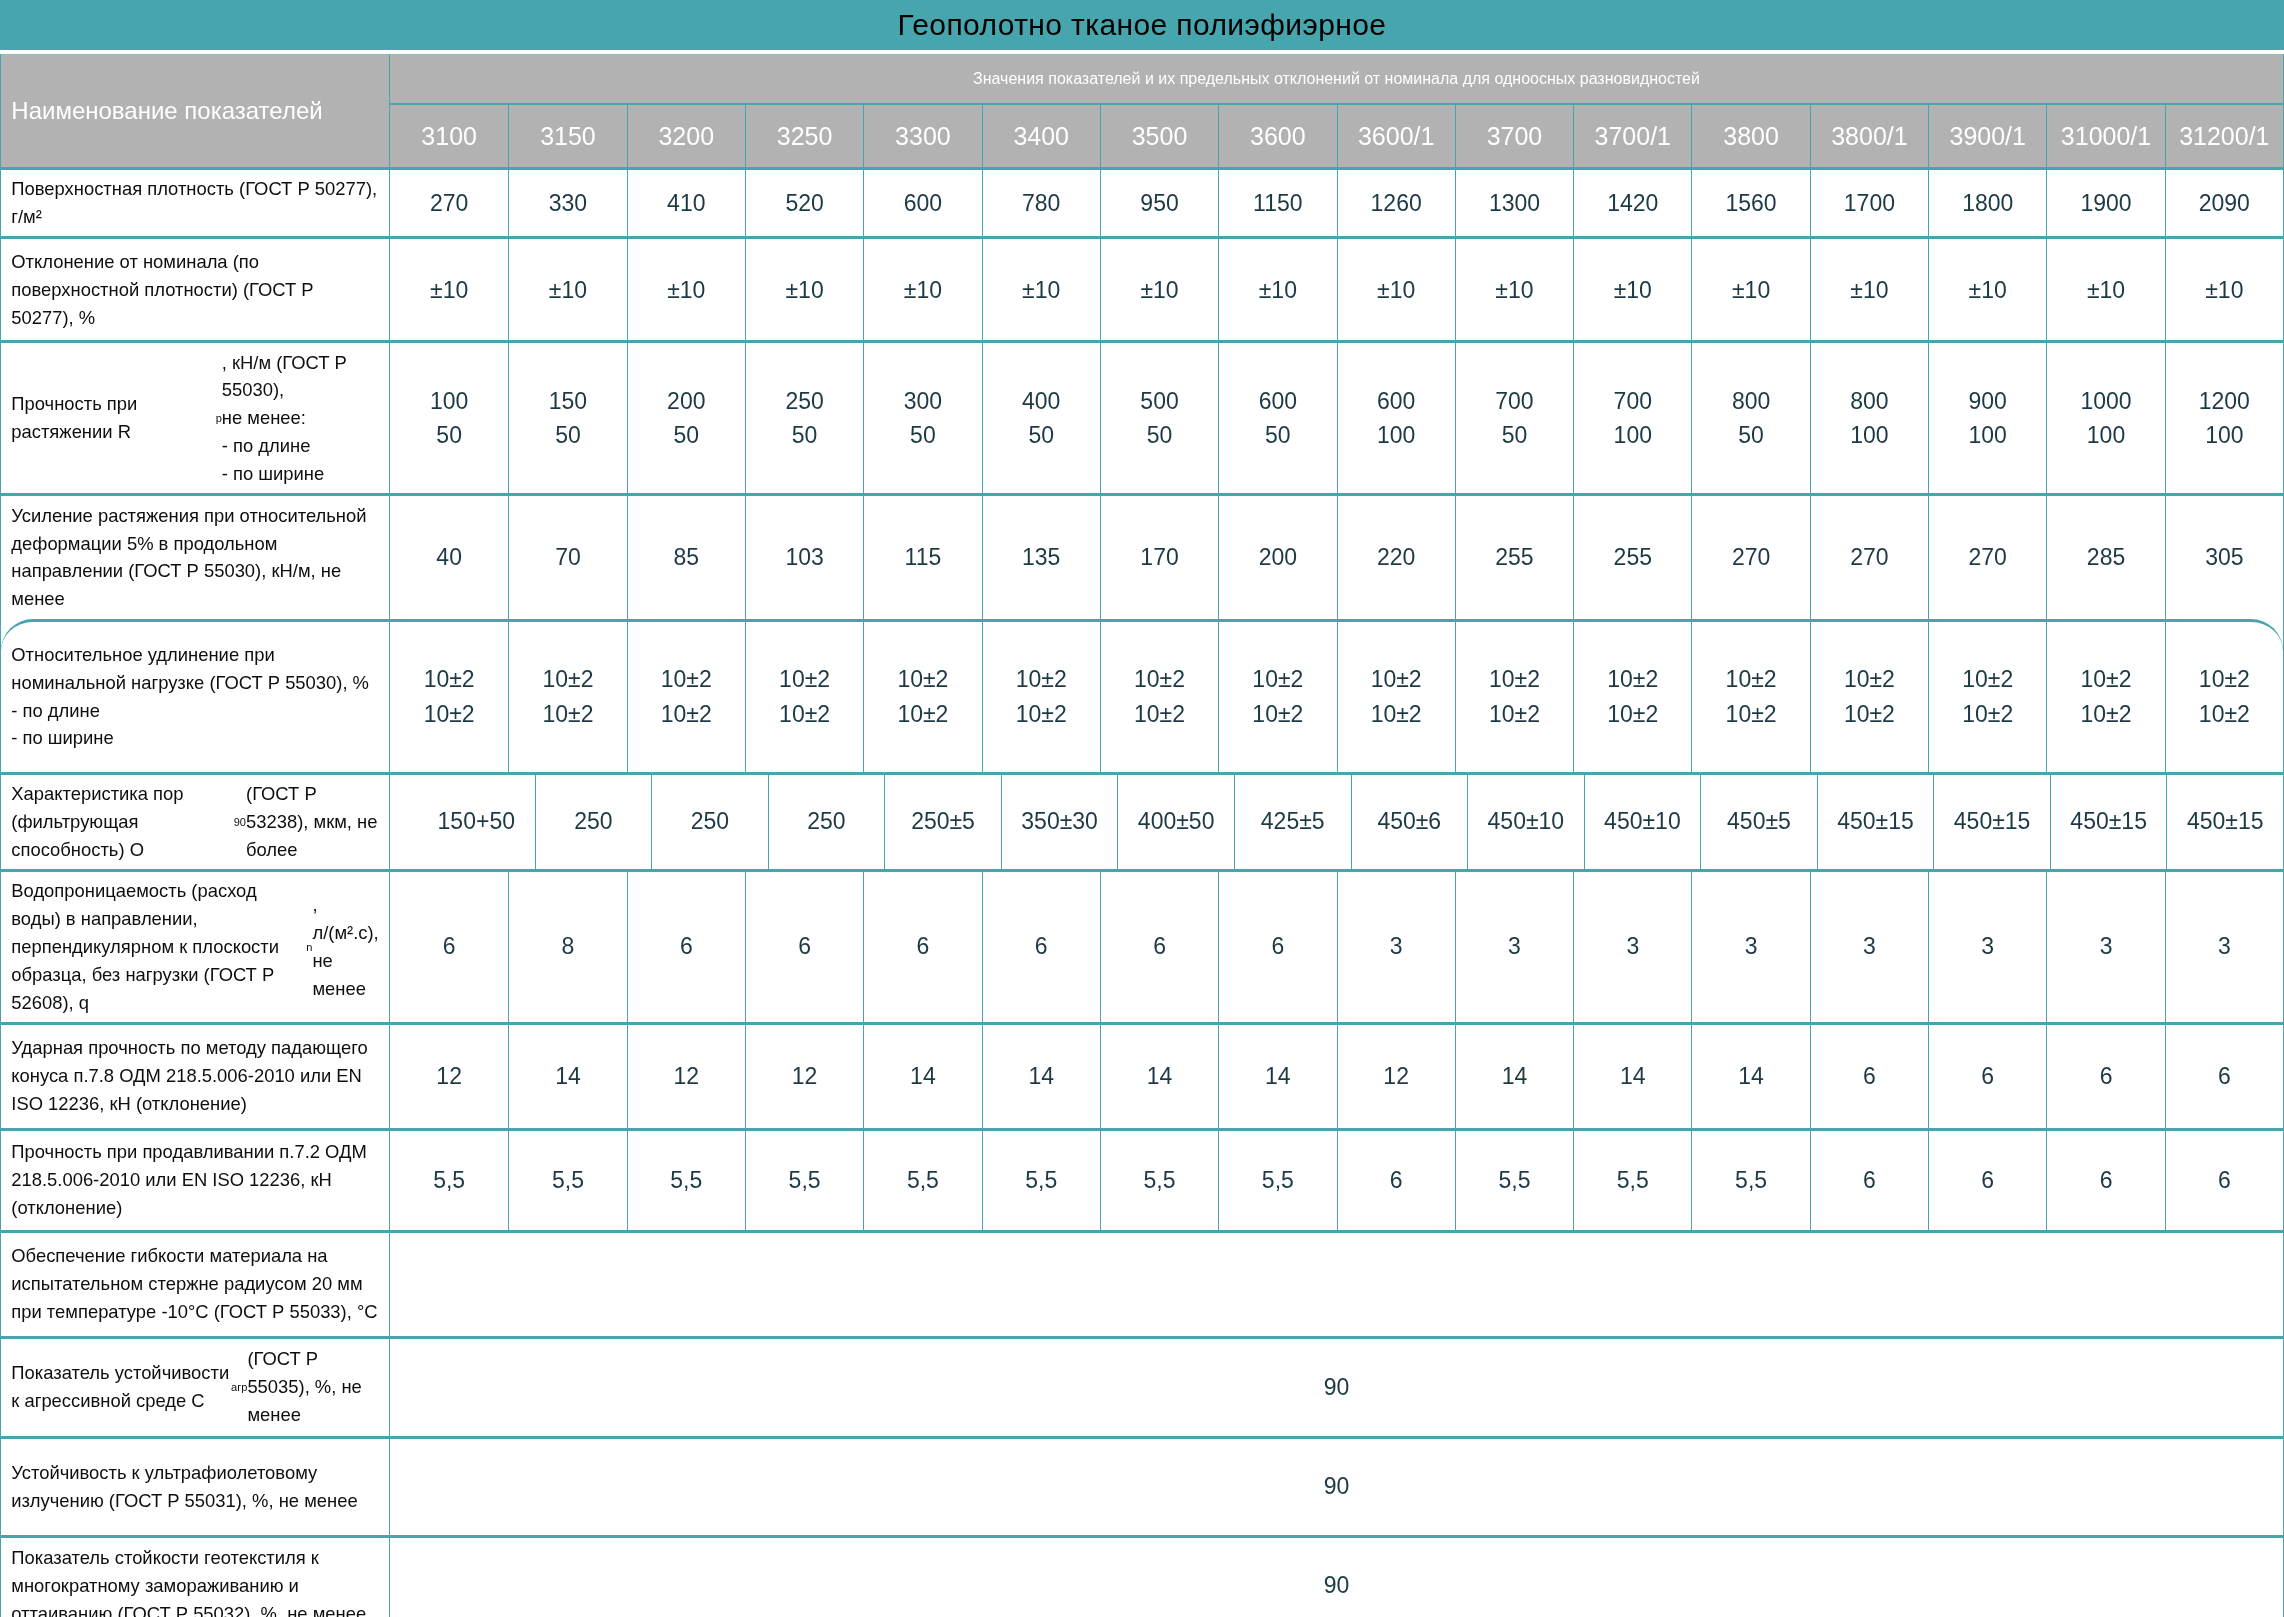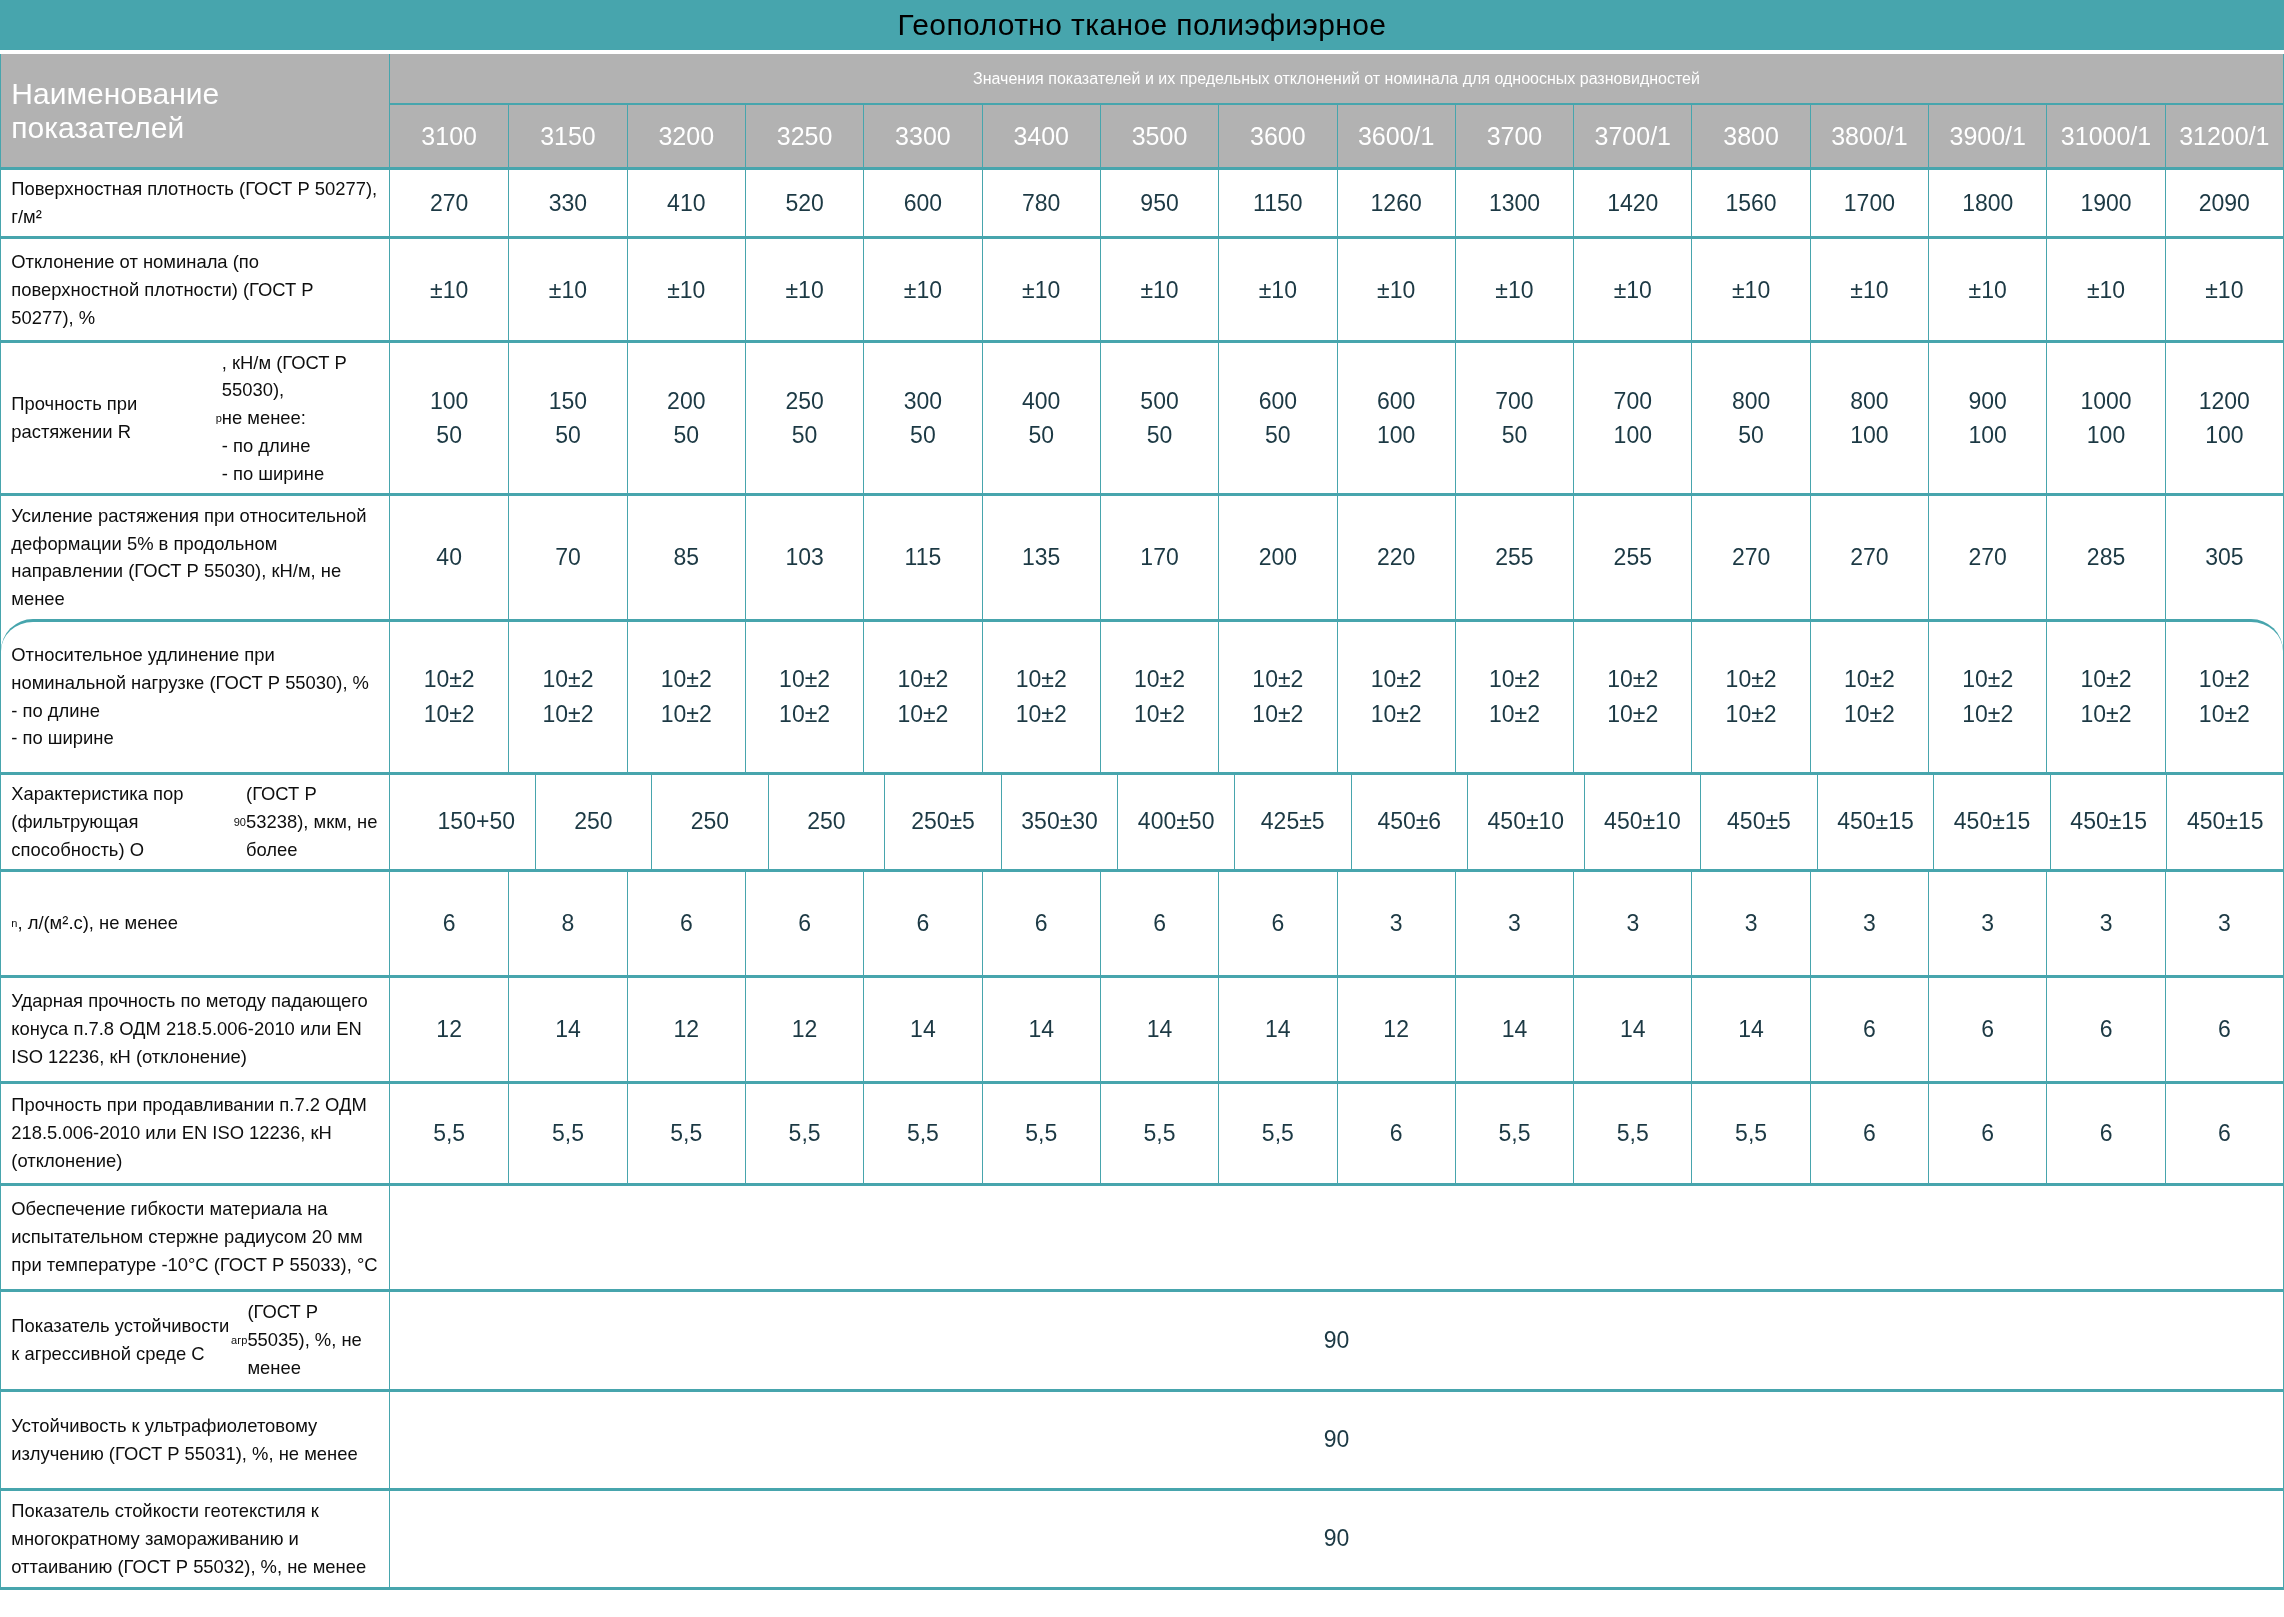--- a/index.html
+++ b/index.html
@@ -13,21 +13,21 @@
     font-size:30px; letter-spacing:0.4px;
   }
 
   .spec-table { border-left:1.7px solid var(--teal); border-right:1.7px solid var(--teal); border-bottom:3.4px solid var(--teal); }
 
   .thead { display:flex; background:var(--gray); color:#fff; }
   .th-label {
     width:389px; box-sizing:border-box; flex:none;
     border-right:1.7px solid var(--teal);
     display:flex; align-items:center; padding:0 10.3px;
-    font-size:30px;
+    font-size:24px;
   }
   .th-right { flex:1; display:flex; flex-direction:column; }
   .th-group {
     height:49px; flex:none;
     display:flex; align-items:center; justify-content:center;
     font-size:16px; border-bottom:2.6px solid var(--teal);
   }
   .th-cols { display:grid; height:62px; }
   .th-col { display:flex; align-items:center; justify-content:center; font-size:25px; }
   .th-col + .th-col { border-left:1.7px solid var(--teal); }
@@ -251,21 +251,21 @@
             <div class="val">450±10</div>
             <div class="val">450±10</div>
             <div class="val">450±5</div>
             <div class="val">450±15</div>
             <div class="val">450±15</div>
             <div class="val">450±15</div>
             <div class="val">450±15</div>
           </div>
         </div>
         <div class="row" style="min-height: 103px;">
-          <div class="row-label"><sub>n</sub><span>, л/(м².с), не менее</span></div>
+          <div class="row-label"><span>Водопроницаемость (расход воды) в направлении, перпендикулярном к плоскости образца, без нагрузки (ГОСТ Р 52608), q</span><sub>n</sub><span>, л/(м².с), не менее</span></div>
           <div class="vals" style="grid-template-columns: repeat(16, 1fr);">
             <div class="val">6</div>
             <div class="val">8</div>
             <div class="val">6</div>
             <div class="val">6</div>
             <div class="val">6</div>
             <div class="val">6</div>
             <div class="val">6</div>
             <div class="val">6</div>
             <div class="val">3</div>

